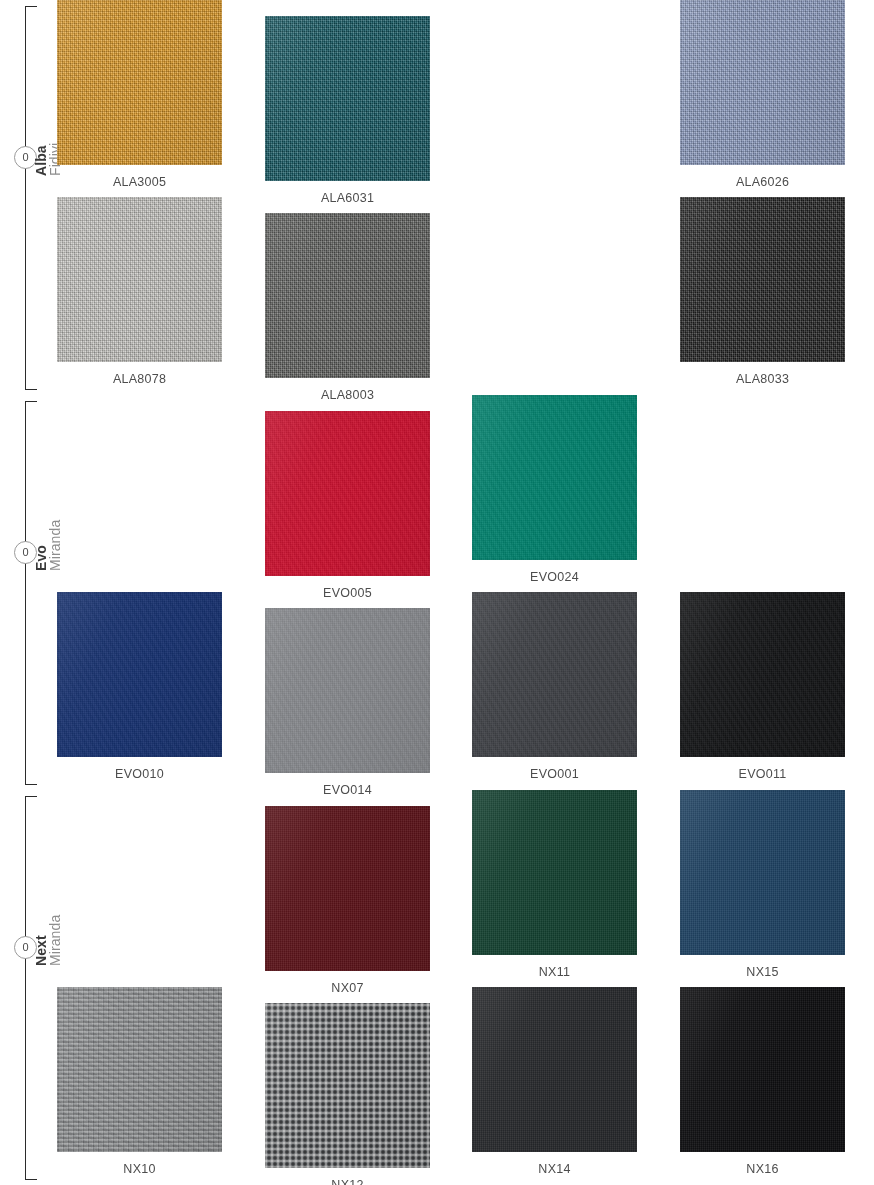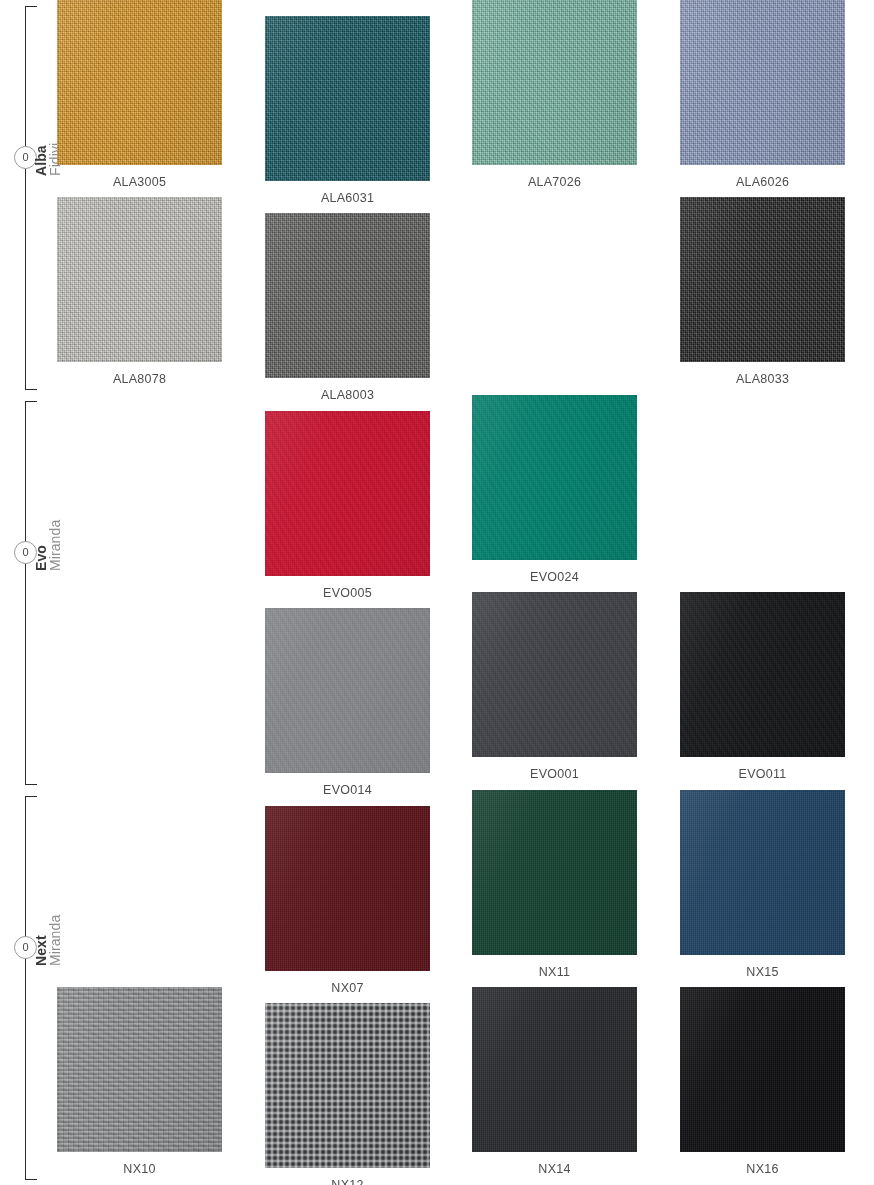--- a/index.html
+++ b/index.html
@@ -265,28 +265,20 @@
             <div class="caption">ALA3005</div>
           </div>
           <div class="cell c1">
             <div class="swatch" style="background-color: rgb(13, 85, 96);">
               <div class="tex tex-ala"></div>
               <div class="shade"></div>
               <div class="edge"></div>
             </div>
             <div class="caption">ALA6031</div>
           </div>
-          <div class="cell c2">
-            <div class="swatch" style="background-color: rgb(121, 187, 167);">
-              <div class="tex tex-ala"></div>
-              <div class="shade"></div>
-              <div class="edge"></div>
-            </div>
-            <div class="caption">ALA7026</div>
-          </div>
           <div class="cell c3">
             <div class="swatch" style="background-color: rgb(140, 156, 194);">
               <div class="tex tex-ala"></div>
               <div class="shade"></div>
               <div class="edge"></div>
             </div>
             <div class="caption">ALA6026</div>
           </div>
         </div>
         <div class="row">
@@ -341,20 +333,28 @@
           <div class="cell c2">
             <div class="swatch" style="background-color: rgb(0, 128, 107);">
               <div class="tex tex-evo"></div>
               <div class="shade"></div>
               <div class="edge"></div>
             </div>
             <div class="caption">EVO024</div>
           </div>
         </div>
         <div class="row">
+          <div class="cell c0">
+            <div class="swatch" style="background-color: rgb(22, 48, 110);">
+              <div class="tex tex-evo"></div>
+              <div class="shade"></div>
+              <div class="edge"></div>
+            </div>
+            <div class="caption">EVO010</div>
+          </div>
           <div class="cell c1">
             <div class="swatch" style="background-color: rgb(133, 135, 139);">
               <div class="tex tex-evo"></div>
               <div class="shade"></div>
               <div class="edge"></div>
             </div>
             <div class="caption">EVO014</div>
           </div>
           <div class="cell c2">
             <div class="swatch" style="background-color: rgb(61, 63, 68);">

